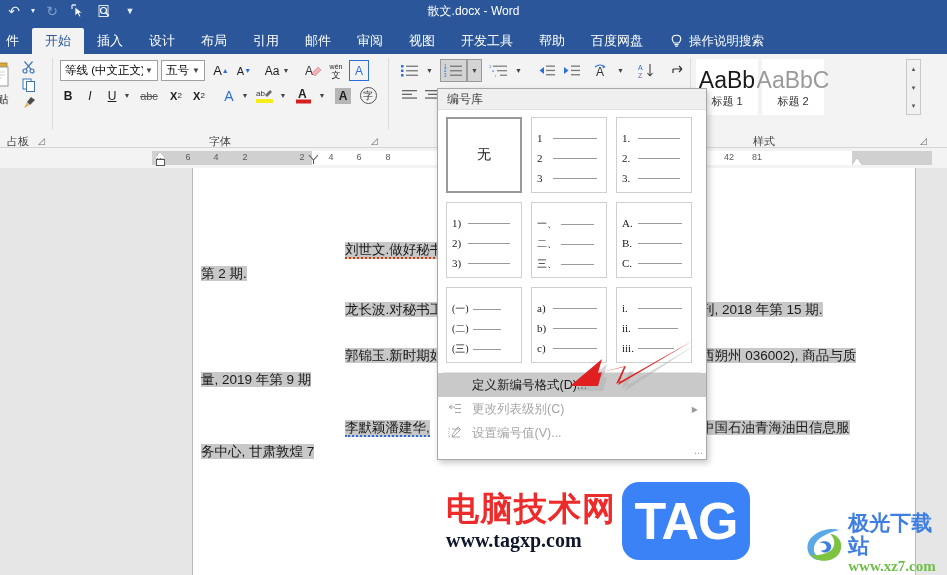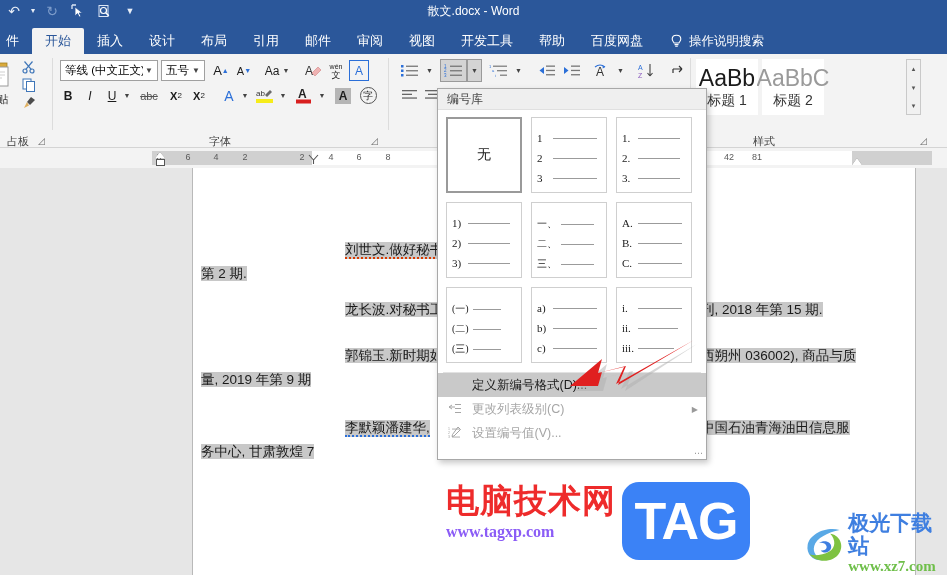--- a/index.html
+++ b/index.html
@@ -79,21 +79,21 @@
   
   .stylebox {
     position: absolute; top: 5px; width: 62px; height: 56px; background: #fff;
     border: 1px solid transparent; display: flex; flex-direction: column;
     align-items: center; justify-content: center;
   }
   .stylebox.sel { border: 1px solid #868686; background: #fff; box-shadow: 0 0 0 1px #fff inset; }
   .stylebox .prev { font-size: 23px; line-height: 28px; color: #1a1a1a; white-space: nowrap; overflow: hidden; }
   .stylebox .prev.h2 { color: #9a9a9a; }
   .stylebox .prev.body { font-size: 12px; color: #2a2a2a; }
-  .stylebox .nm { font-size: 14px; color: #333; margin-top: 0; white-space: nowrap; }
+  .stylebox .nm { font-size: 11px; color: #333; margin-top: 0; white-space: nowrap; }
   .stylebox .nm u { text-decoration: underline; }
   .gallery-scroll {
     position: absolute; top: 5px; width: 15px; height: 56px;
     border: 1px solid #c9c9c9; background: #f1f1f1;
     display: flex; flex-direction: column; justify-content: space-between; align-items: center;
   }
   .gallery-scroll div { font-size: 7px; color: #555; line-height: 17px; }
 
   
   .ruler {
@@ -176,28 +176,28 @@
   .menuitem.disabled { color: #a6a6a6; }
   .menuitem.hover { background: #c9c9c9; color: #1a1a1a; }
   .menuitem .mi-ico { width: 18px; text-align: center; font-size: 11px; color: #9a9a9a; }
   .menuitem .submark { position: absolute; right: 8px; font-size: 8px; color: #9a9a9a; }
   .panel-grip { position: absolute; right: 3px; bottom: 1px; font-size: 9px; color: #9a9a9a; }
 
   
   .arrow-svg { position: absolute; left: 560px; top: 340px; z-index: 60; pointer-events: none; }
 
   
-  .wm-tag { position: absolute; left: 446px; top: 482px; z-index: 70; display: flex; }
+  .wm-tag { position: absolute; left: 446px; top: 482px; z-index: 70; display: flex; align-items: center; }
   .wm-text { display: flex; flex-direction: column; }
   .wm-cn {
     font-size: 33px; font-weight: bold; color: #ee2b2b; letter-spacing: 1px;
     line-height: 38px; font-family: "DejaVu Sans", sans-serif;
   }
   .wm-url {
-    font-size: 16px; color: #8b5cf6; line-height: 24px; font-weight: bold;
+    font-size: 20px; color: #0f172a; line-height: 24px; font-weight: bold;
     font-family: "Liberation Serif", "DejaVu Serif", serif;
   }
   .wm-logo {
     width: 128px; height: 78px; background: #3b82f6; border-radius: 17px;
     display: flex; align-items: center; justify-content: center;
     color: #fff; font-size: 52px; font-weight: bold; letter-spacing: -1px;
     margin-left: 6px;
   }
   .wm-xz7 { position: absolute; left: 802px; top: 512px; z-index: 70; display: flex; align-items: center; gap: 3px; }
   .wm-xz7 .xz-text { display: flex; flex-direction: column; justify-content: flex-end; }

